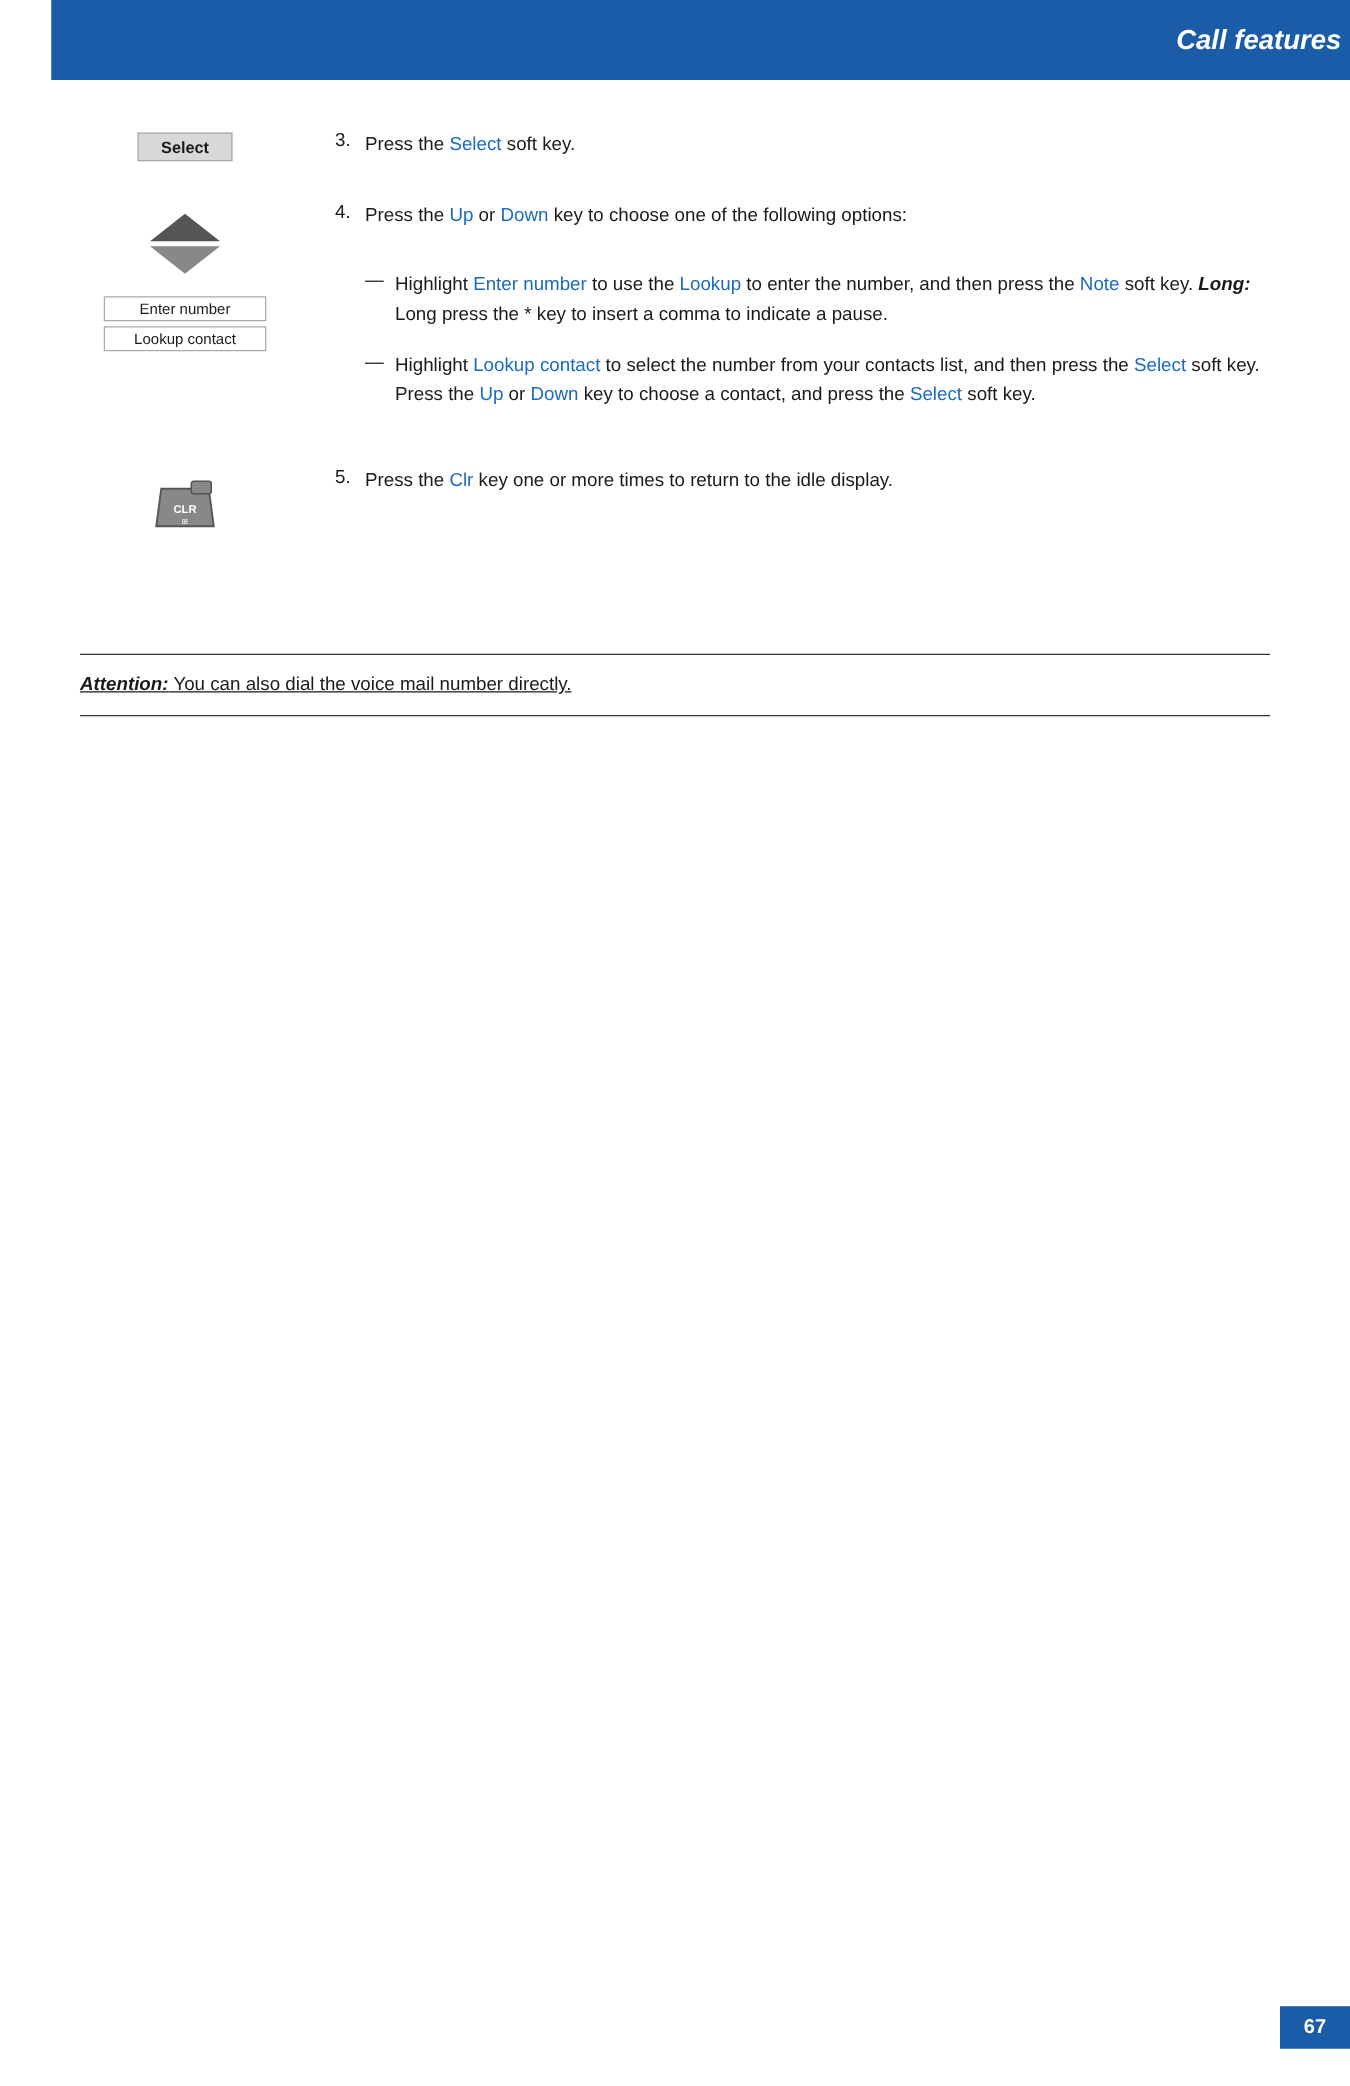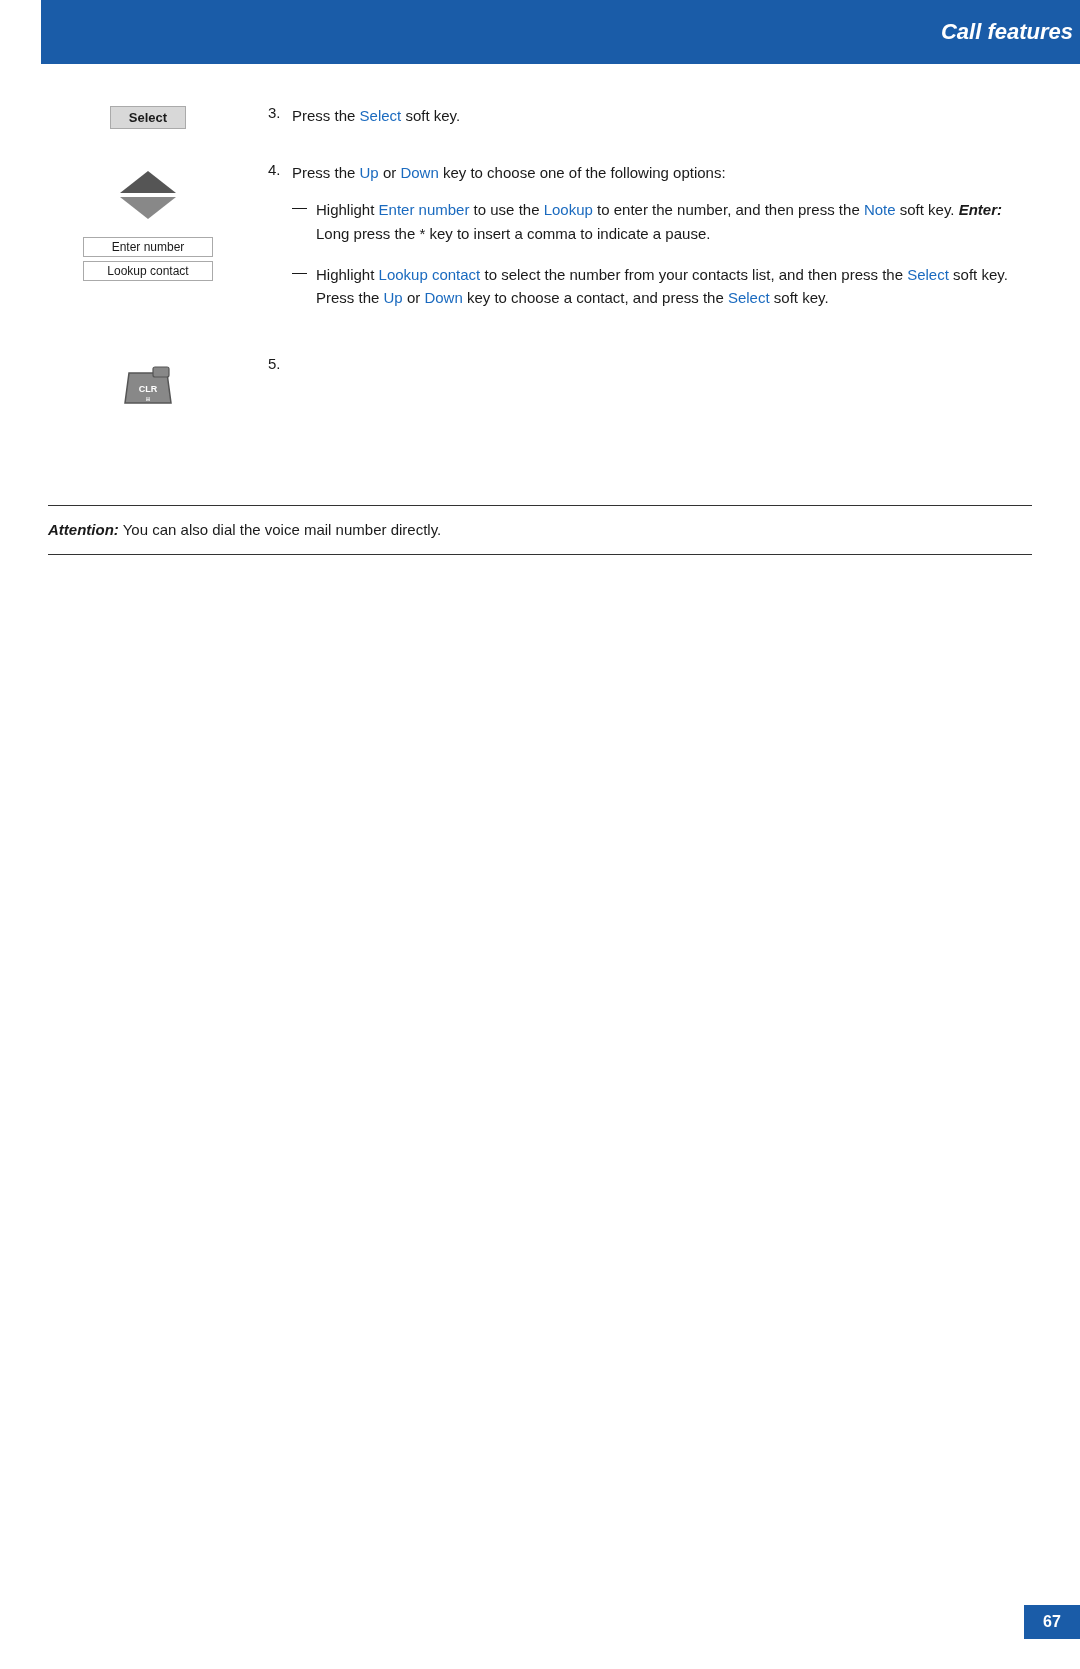--- a/index.html
+++ b/index.html
@@ -161,21 +161,22 @@
 
     .step-text-content {
       line-height: 1.55;
     }
 
     
     .attention-box {
       border-top: 1.5px solid #333;
       border-bottom: 1.5px solid #333;
       padding: 12px 0;
-      margin: 18px 48px;
+      margin: 18px 64px;
+      text-decoration: underline;
     }
 
     .attention-text {
       font-size: 15px;
       line-height: 1.55;
     }
 
     
     .page-number-box {
       position: absolute;
@@ -230,28 +231,28 @@
       </div>
       <div class="menu-boxes">
         <div class="menu-box">Enter number</div>
         <div class="menu-box">Lookup contact</div>
       </div>
     </div>
     <div class="step-text-col">
       <div class="step-line">
         <span class="step-num-wrap">4.</span>
         <div>
-          <div class="step-text-content" style="margin-bottom:14px;">
+          <div class="step-text-content" style="margin-bottom:32px;">
             Press the <span class="link-blue">Up</span> or <span class="link-blue">Down</span> key to choose one of the following options:
           </div>
 
           <div class="sub-bullet">
             <span class="dash">—</span>
             <span class="sub-text">
-              Highlight <span class="link-blue">Enter number</span> to use the <span class="link-blue">Lookup</span> to enter the number, and then press the <span class="link-blue">Note</span> soft key. <span class="bold-italic">Enter:</span> Long press the * key to insert a comma to indicate a pause.
+              Highlight <span class="link-blue">Enter number</span> to use the <span class="link-blue">Lookup</span> to enter the number, and then press the <span class="link-blue">Note</span> soft key. <span class="bold-italic">Long:</span> Long press the * key to insert a comma to indicate a pause.
             </span>
           </div>
 
           <div class="sub-bullet">
             <span class="dash">—</span>
             <span class="sub-text">
               Highlight <span class="link-blue">Lookup contact</span> to select the number from your contacts list, and then press the <span class="link-blue">Select</span> soft key. Press the <span class="link-blue">Up</span> or <span class="link-blue">Down</span> key to choose a contact, and press the <span class="link-blue">Select</span> soft key.
             </span>
           </div>
         </div>
@@ -269,20 +270,23 @@
         <rect x="32" y="6" width="16" height="10" rx="2" fill="#888" stroke="#555" stroke-width="1.2"></rect>
 
         <text x="27" y="31" text-anchor="middle" font-size="9" fill="#fff" font-weight="bold">CLR</text>
 
         <text x="27" y="40" text-anchor="middle" font-size="6" fill="#fff">⊞</text>
       </svg>
     </div>
     <div class="step-text-col">
       <div class="step-line">
         <span class="step-num-wrap">5.</span>
+        <span class="step-text-content">
+          Press the <span class="link-blue">Clr</span> key one or more times to return to the idle display.
+        </span>
       </div>
     </div>
   </div>
 
 </div>
 
 <div class="attention-box">
   <span class="attention-text">
     <span class="bold-italic">Attention:</span><span>  You can also dial the voice mail number directly.</span>
   </span>

